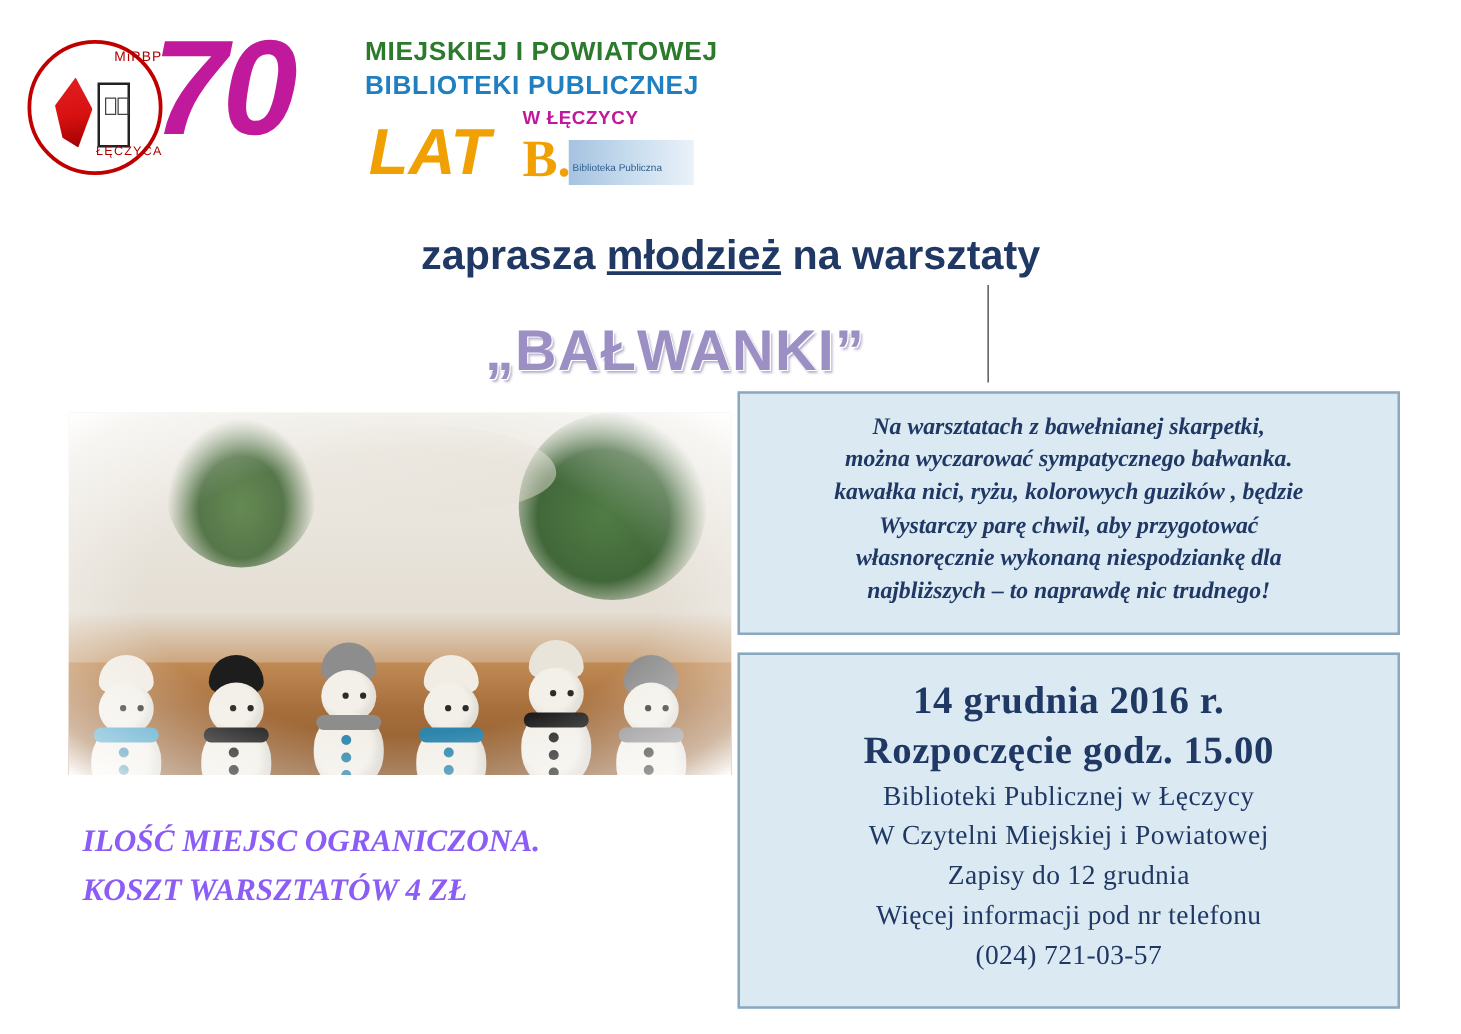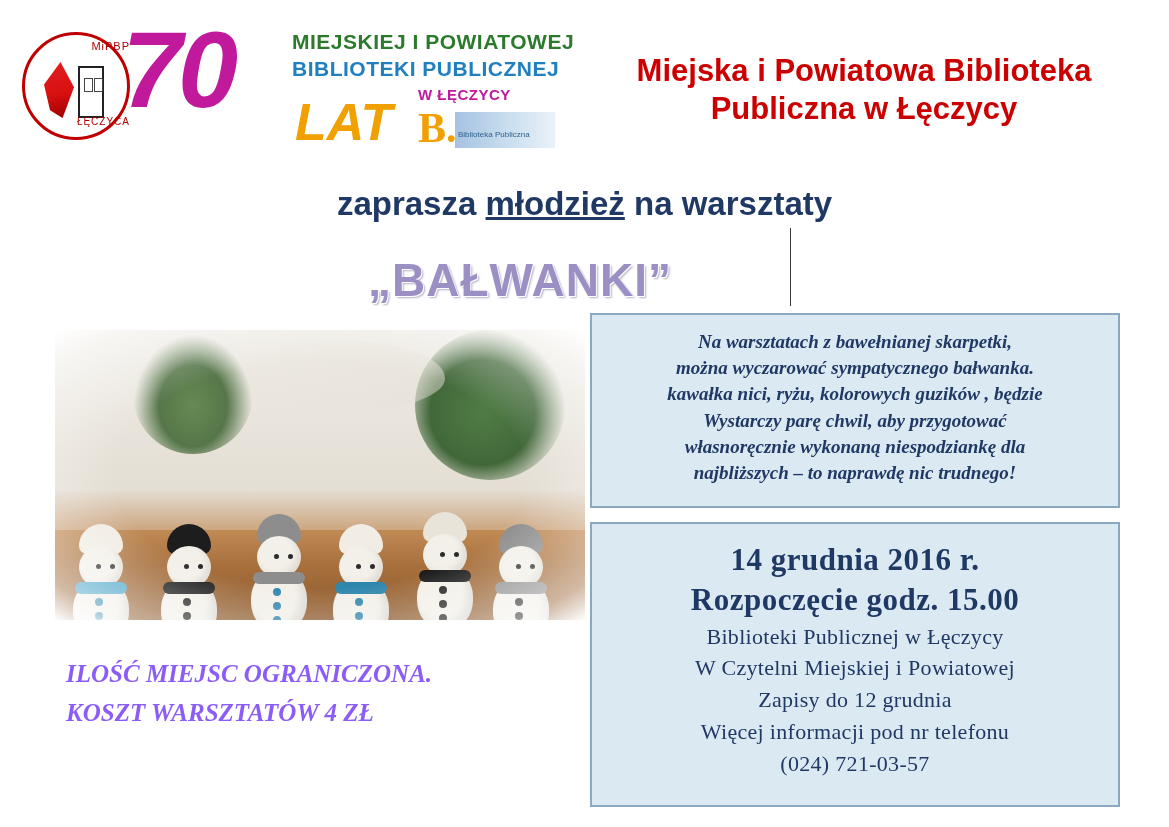--- a/index.html
+++ b/index.html
@@ -216,20 +216,21 @@
     left: 0;
     top: 253px;
     width: 1040px;
     text-align: center;
     font-size: 46px;
     font-weight: bold;
     font-family: "Liberation Sans", sans-serif;
     color: #9c8fc4;
     text-shadow: 1px 1px 0 #ffffff, 2px 2px 2px rgba(90,80,130,0.45);
     letter-spacing: 1px;
+    padding-left: 20px;
   }
   .title-rule {
     position: absolute;
     left: 790px;
     top: 228px;
     width: 1px;
     height: 78px;
     background: #3a3a3a;
   }
 
@@ -438,21 +439,20 @@
     <div class="lat">LAT</div>
 
     <div class="hdr-line1">MIEJSKIEJ I POWIATOWEJ</div>
     <div class="hdr-line2">BIBLIOTEKI PUBLICZNEJ</div>
     <div class="hdr-line3">W ŁĘCZYCY</div>
 
     <div class="b-mark">B.</div>
     <div class="mini-strip"></div>
     <div class="mini-strip-text">Biblioteka Publiczna</div>
 
-    <div class="org-title">Miejska i Powiatowa Biblioteka Publiczna w Łęczycy</div>
   </div>
 
   <div class="invite">
     <span>zaprasza </span><span class="u">młodzież</span><span> na warsztaty</span>
   </div>
 
   <div class="title-rule"></div>
   <div class="title-main">„BAŁWANKI”</div>
 
   <div class="photo">

